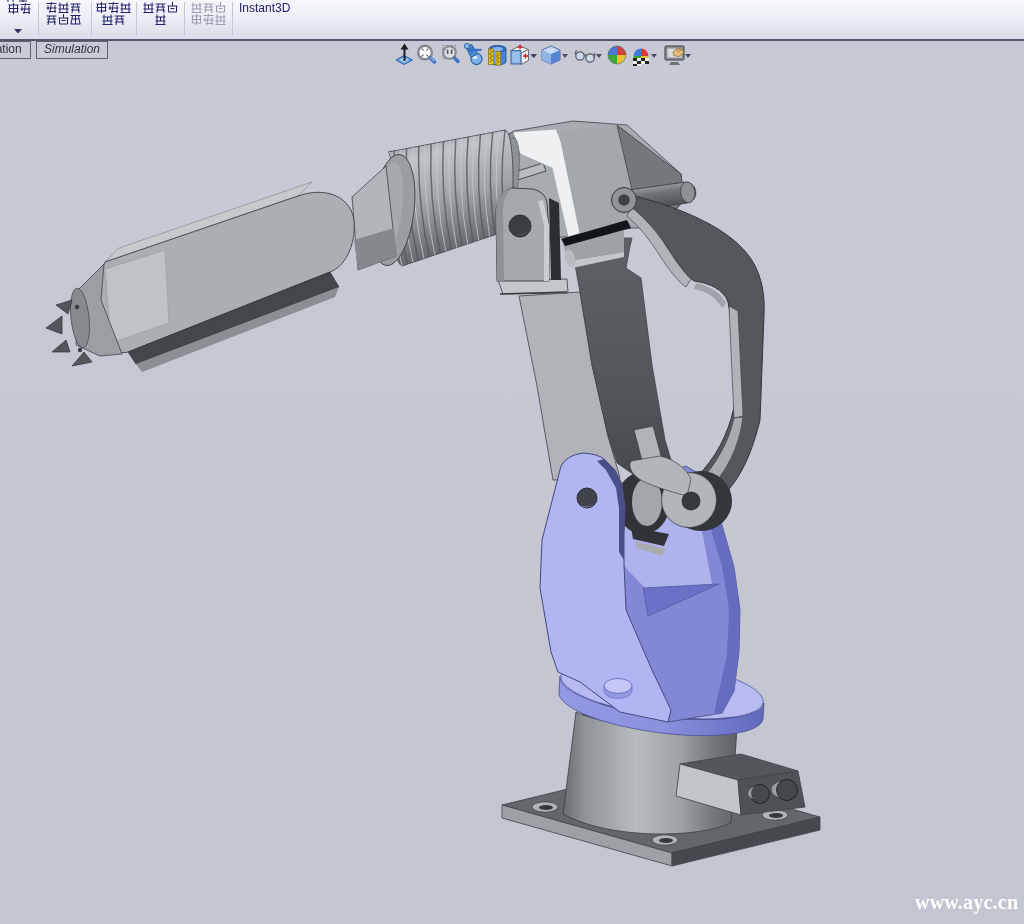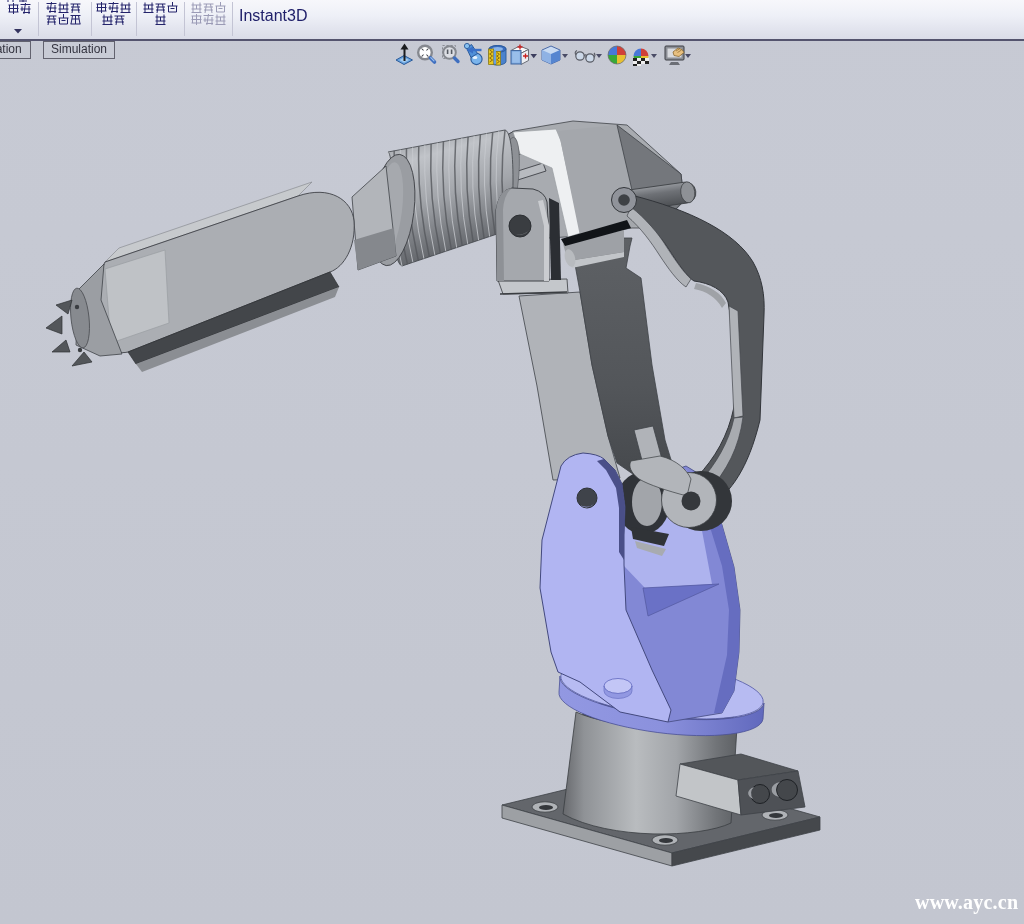--- a/index.html
+++ b/index.html
@@ -2,21 +2,21 @@
 <html><head><meta charset="utf-8">
 <style>
  html,body { margin:0; padding:0; width:1024px; height:924px; overflow:hidden;
    font-family:"Liberation Sans", sans-serif; }
  #page { position:relative; width:1024px; height:924px; background:#c5c8d2; }
  #viewport { position:absolute; left:0; top:0; width:1024px; height:924px; }
  #cmdbar { position:absolute; left:0; top:0; width:1024px; height:39px;
    background:linear-gradient(#f7f7fb 0%, #eef0f7 40%, #e2e4ee 75%, #dadce8 100%);
    border-bottom:2px solid #54546e; }
  .sep { position:absolute; top:2px; width:1px; height:34px; background:#c3c4d4; }
- #instant3d { position:absolute; left:239px; top:7px; font-size:16px; color:#20206a; }
+ #instant3d { position:absolute; left:239px; top:1px; font-size:12px; color:#20206a; }
  #tabs { position:absolute; left:0; top:41px; height:18px; }
  .tab { position:absolute; top:0; height:16px; background:#c8cbd5; border:1px solid #62626e;
    font-size:12px; color:#33333f; text-align:center; line-height:15px; }
 </style></head>
 <body>
 <div id="page">
  <svg id="viewport" width="1024" height="924" viewBox="0 0 1024 924">
 <defs>
 <linearGradient id="bgGrad" x1="0" y1="0" x2="0" y2="1">
  <stop offset="0" stop-color="#c7cad4"></stop>
@@ -272,14 +272,14 @@
    </svg>
    <div class="sep" style="left:38px"></div>
    <div class="sep" style="left:91px"></div>
    <div class="sep" style="left:136px"></div>
    <div class="sep" style="left:184px"></div>
    <div class="sep" style="left:232px"></div>
    <div id="instant3d">Instant3D</div>
  </div>
  <div id="tabs">
    <div class="tab" style="left:-41px; width:70px;">Animation</div>
-   <div class="tab" style="left:43px; width:70px;">Simulation</div>
+   <div class="tab" style="left:36px; width:70px;font-style:italic;">Simulation</div>
  </div>
 </div>
 </body></html>

